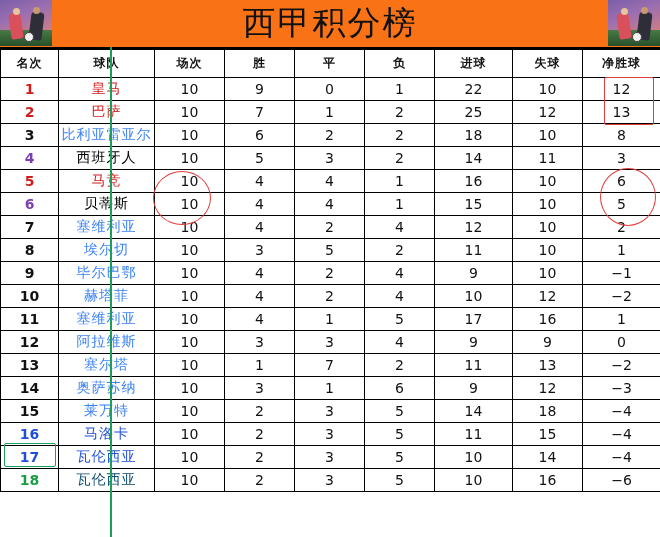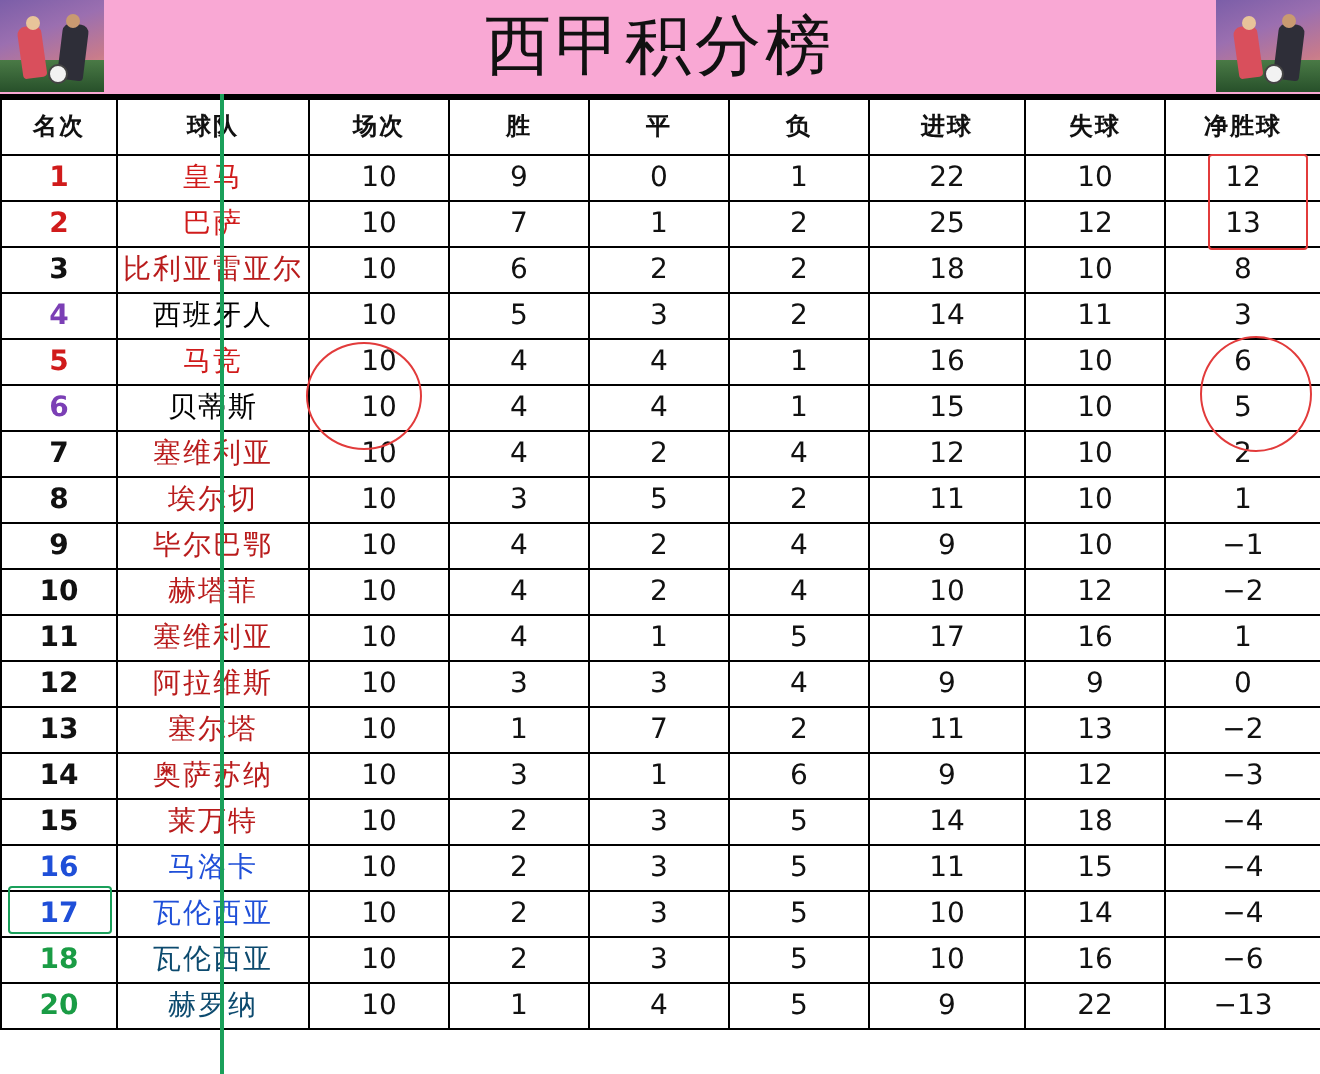--- a/index.html
+++ b/index.html
@@ -9,21 +9,21 @@
     font-family:"Liberation Sans","DejaVu Sans",sans-serif;
     overflow:hidden;
   }
   .page{position:relative;width:660px;height:537px;}
 
   
   .header{
     position:relative;
     height:47px;
     border-bottom:2px solid #000;
-    background:#f9a8d4;
+    background:#f97316;
   }
   .title{
     position:absolute;
     left:0;right:0;top:1px;
     text-align:center;
     font-size:33px;
     line-height:44px;
     letter-spacing:2px;
     color:#111;
     font-family:"DejaVu Serif","Liberation Serif",serif;
@@ -111,21 +111,21 @@
   .rk-purple{color:#7b3fb5;}
   .rk-blue{color:#1f4fd8;}
   .rk-green{color:#1a9c45;}
   .rk-dark{color:#111;}
 
   
   .tm-red{color:#d01b1b;}
   .tm-purple{color:#000000;}
   .tm-blue{color:#1f4fd8;}
   .tm-green{color:#0c4a6e;}
-  .tm-dark{color:#b91c1c;}
+  .tm-dark{color:#3b82f6;}
 
   
   .ann{position:absolute;pointer-events:none;}
   .box-red{
     border:1.6px solid #e23b3b;
     border-radius:2px;
   }
   .ellipse-red{
     border:1.8px solid #e23b3b;
     border-radius:50%;
@@ -385,31 +385,20 @@
           <td class="rank rk-green">18</td>
           <td class="team tm-green">瓦伦西亚</td>
           <td>10</td>
           <td>2</td>
           <td>3</td>
           <td>5</td>
           <td>10</td>
           <td>16</td>
           <td class="neg">−6</td>
         </tr>
-        <tr>
-          <td class="rank rk-green">20</td>
-          <td class="team tm-green">赫罗纳</td>
-          <td>10</td>
-          <td>1</td>
-          <td>4</td>
-          <td>5</td>
-          <td>9</td>
-          <td>22</td>
-          <td class="neg">−13</td>
-        </tr>
       </tbody>
   </table>
 
   <div class="ann box-red" style="left:604px;top:77px;width:48px;height:46px;"></div>
   <div class="ann ellipse-red" style="left:153px;top:171px;width:56px;height:52px;"></div>
   <div class="ann ellipse-red" style="left:600px;top:168px;width:54px;height:56px;"></div>
   <div class="ann box-green" style="left:4px;top:443px;width:50px;height:22px;"></div>
   <div class="ann line-green" style="left:110px;top:47px;width:1.5px;height:490px;"></div>
 
 </div>

